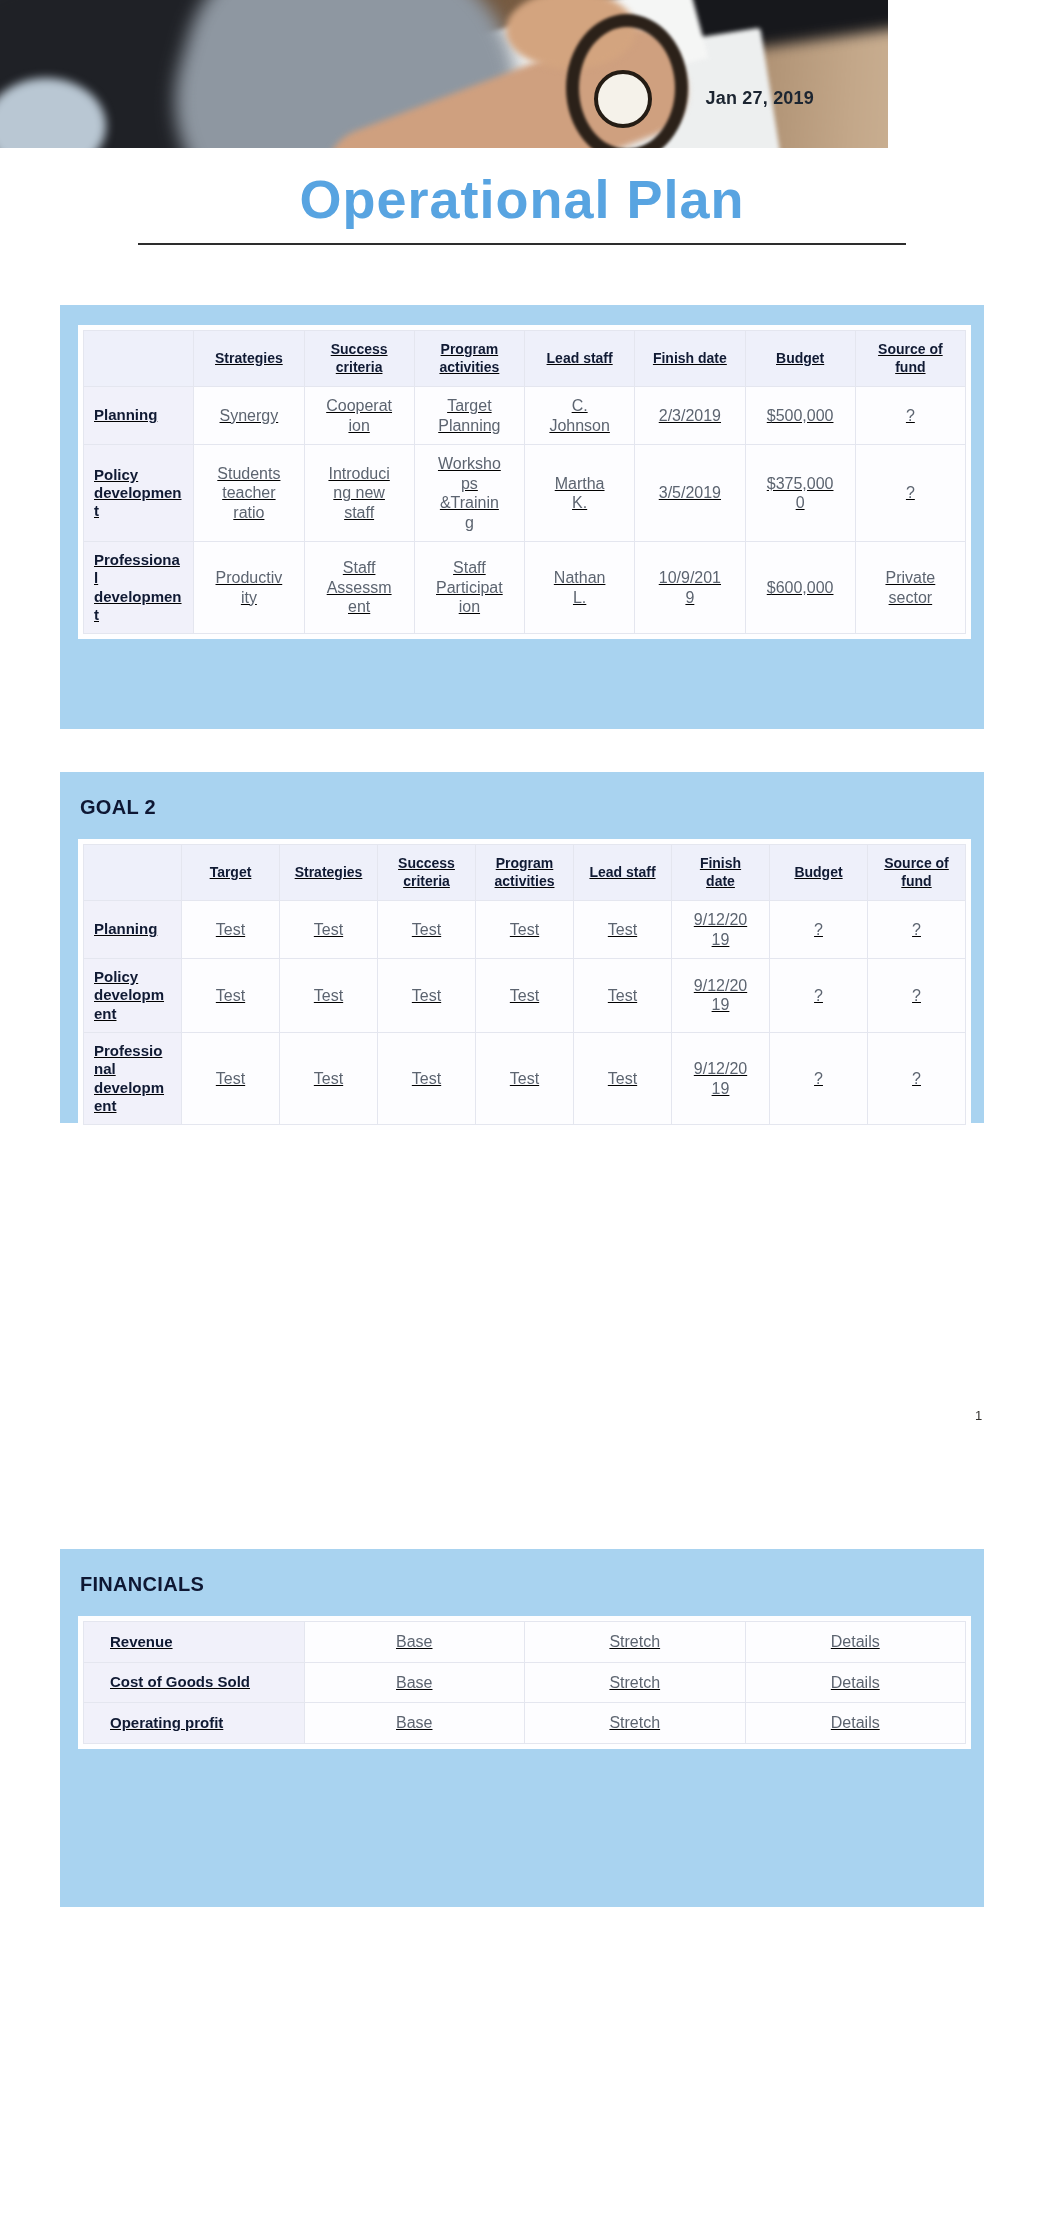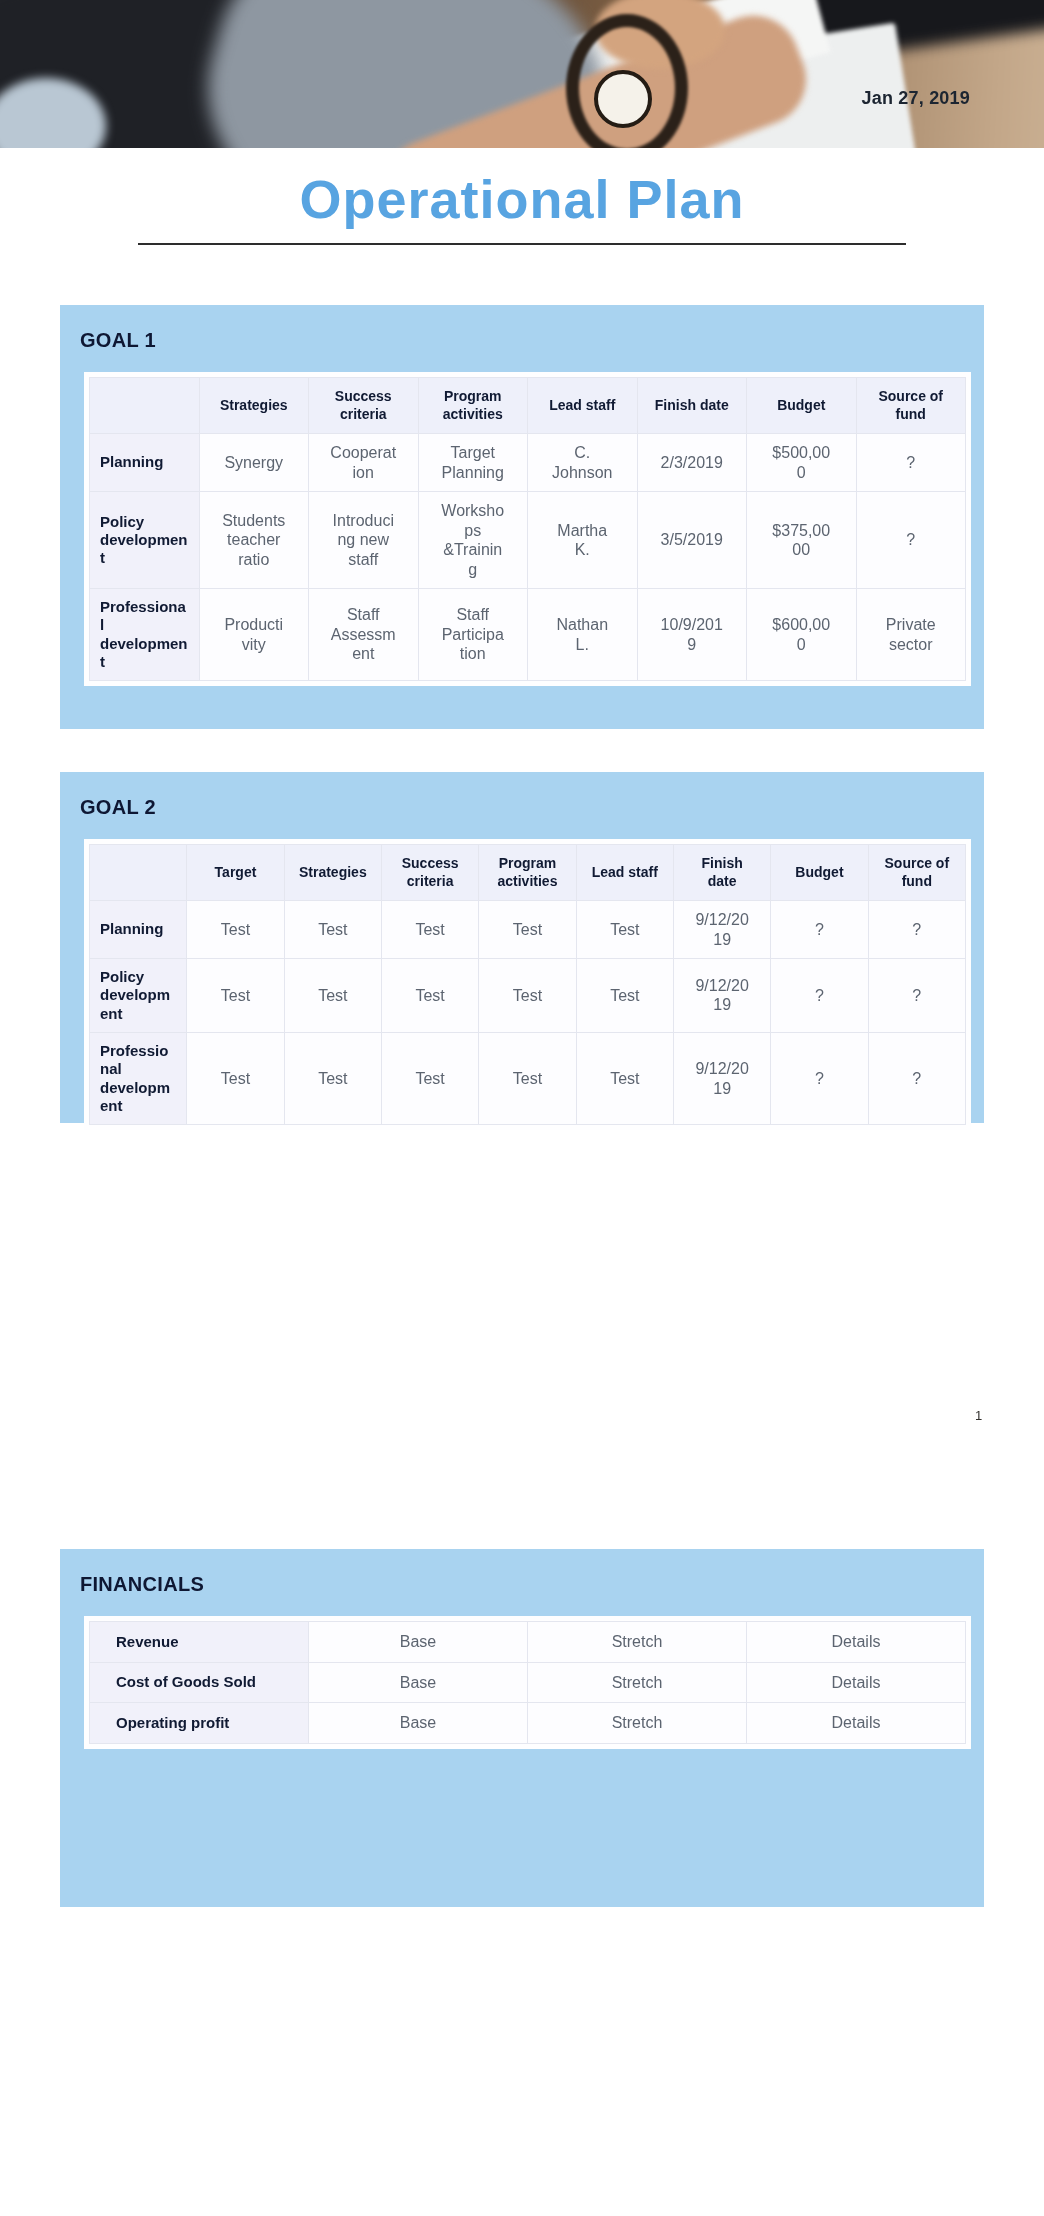--- a/index.html
+++ b/index.html
@@ -3,21 +3,21 @@
 <meta charset="utf-8">
 <style>
   html,body { margin:0; padding:0; background:#ffffff; }
   .page {
     position:relative; width:1044px; height:2216px; margin:0 auto;
     background:#ffffff; overflow:hidden;
     font-family:"Liberation Sans", sans-serif;
   }
 
   
-  .banner { position:absolute; top:0; left:0; width:1044px; height:148px;
+  .banner { position:absolute; top:0; left:0; width:888px; height:148px;
             background:#34373e; overflow:hidden; }
   .banner .shape { position:absolute; }
   .ph-desk { left:46%; top:-30%; width:70%; height:190%;
              background:linear-gradient(100deg,#5a4431 0%, #8a6a4c 30%, #c3a789 70%, #dcc7ac 100%);
              transform:rotate(-7deg); filter:blur(3px); }
   .ph-corner { right:-30px; top:-34px; width:300px; height:80px; background:#17181c;
                transform:rotate(-8deg); filter:blur(7px); }
   .ph-paper1 { left:45%; top:38%; width:42%; height:90%; background:#edefef;
                transform:rotate(-9deg); filter:blur(2px); border-radius:4px; }
   .ph-paper2 { left:52%; top:6%; width:27%; height:55%; background:#f5f6f5;
@@ -46,21 +46,21 @@
                 background:#2d2d2d; }
 
   
   .panel { position:absolute; left:60px; width:924px; background:#a9d3f0; }
   #goal1-panel { top:305px; height:424px; }
   #goal2-panel { top:772px; height:351px; }
   #fin-panel   { top:1549px; height:358px; }
   .panel-label { padding:24px 0 0 20px; font-size:20px; font-weight:bold;
                  color:#0e1733; letter-spacing:0.3px; }
 
-  .table-wrap { margin:20px 13px 0 24px; background:#fefeff; padding:5px; }
+  .table-wrap { margin:20px 13px 0 18px; background:#fefeff; padding:5px;text-decoration:underline; }
   table { width:100%; border-collapse:collapse; table-layout:fixed; }
   th, td { border:1px solid #e4e6ef; vertical-align:middle; }
   th { background:#eef0fa; font-size:14px; font-weight:bold; color:#101a33;
        padding:10px 12px; text-align:center; line-height:1.25; overflow-wrap:anywhere; }
   td { background:#fdfdff; font-size:16px; color:#5c6470; text-align:center;
        padding:9px 21px; line-height:1.22; overflow-wrap:anywhere; }
   td.row-header { background:#f1f1fa; font-size:15px; font-weight:bold; color:#101a33;
                   text-align:left; padding:9px 10px; overflow-wrap:anywhere; }
 
   
@@ -86,21 +86,20 @@
     <div class="shape ph-cuff"></div>
     <div class="shape ph-strap"></div>
     <div class="shape ph-face"></div>
     <div class="date-label">Jan 27, 2019</div>
   </div>
 
   <div class="doc-title">Operational Plan</div>
   <div class="title-rule"></div>
 
   <div class="panel" id="goal1-panel">
-    <div class="panel-label">GOAL 1</div>
     <div class="table-wrap">
       <table id="goal1-table">
           <thead>
             <tr>
               <th></th>
               <th>Strategies</th>
               <th>Success criteria</th>
               <th>Program activities</th>
               <th>Lead staff</th>
               <th>Finish date</th>

